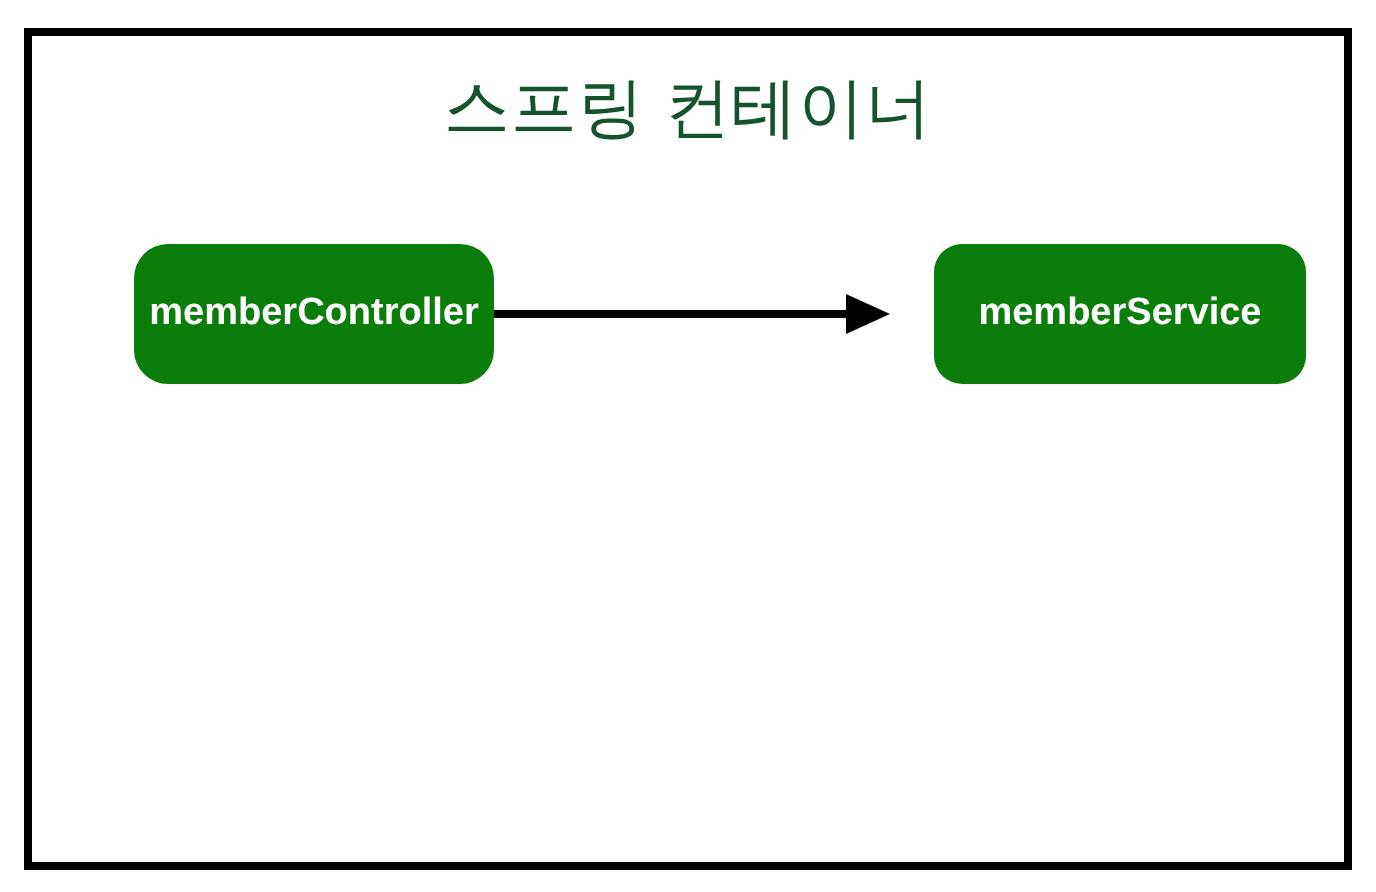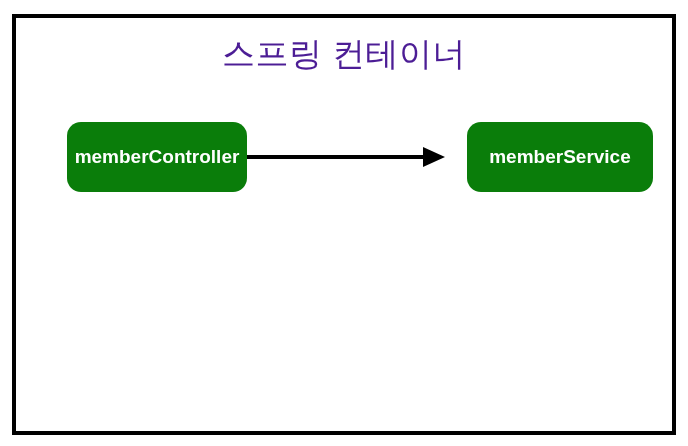--- a/index.html
+++ b/index.html
@@ -26,38 +26,39 @@
     background: #ffffff;
   }
   .diagram-title {
     position: absolute;
     left: 0;
     top: 16px;
     width: 100%;
     text-align: center;
     font-size: 33px;
     line-height: 40px;
-    color: #4c1d95;
+    color: #14532d;
     font-weight: 400;
     letter-spacing: 0.5px;
   }
   .node {
     position: absolute;
     top: 104px;
     height: 70px;
     background: #0a7d0a;
     border-radius: 14px;
     display: flex;
     align-items: center;
     justify-content: center;
     box-sizing: border-box;
   }
   .node-controller {
     left: 51px;
     width: 180px;
+    border-radius: 17px;
   }
   .node-service {
     left: 451px;
     width: 186px;
   }
   .node-label {
     color: #ffffff;
     font-weight: bold;
     font-size: 19px;
     white-space: nowrap;

